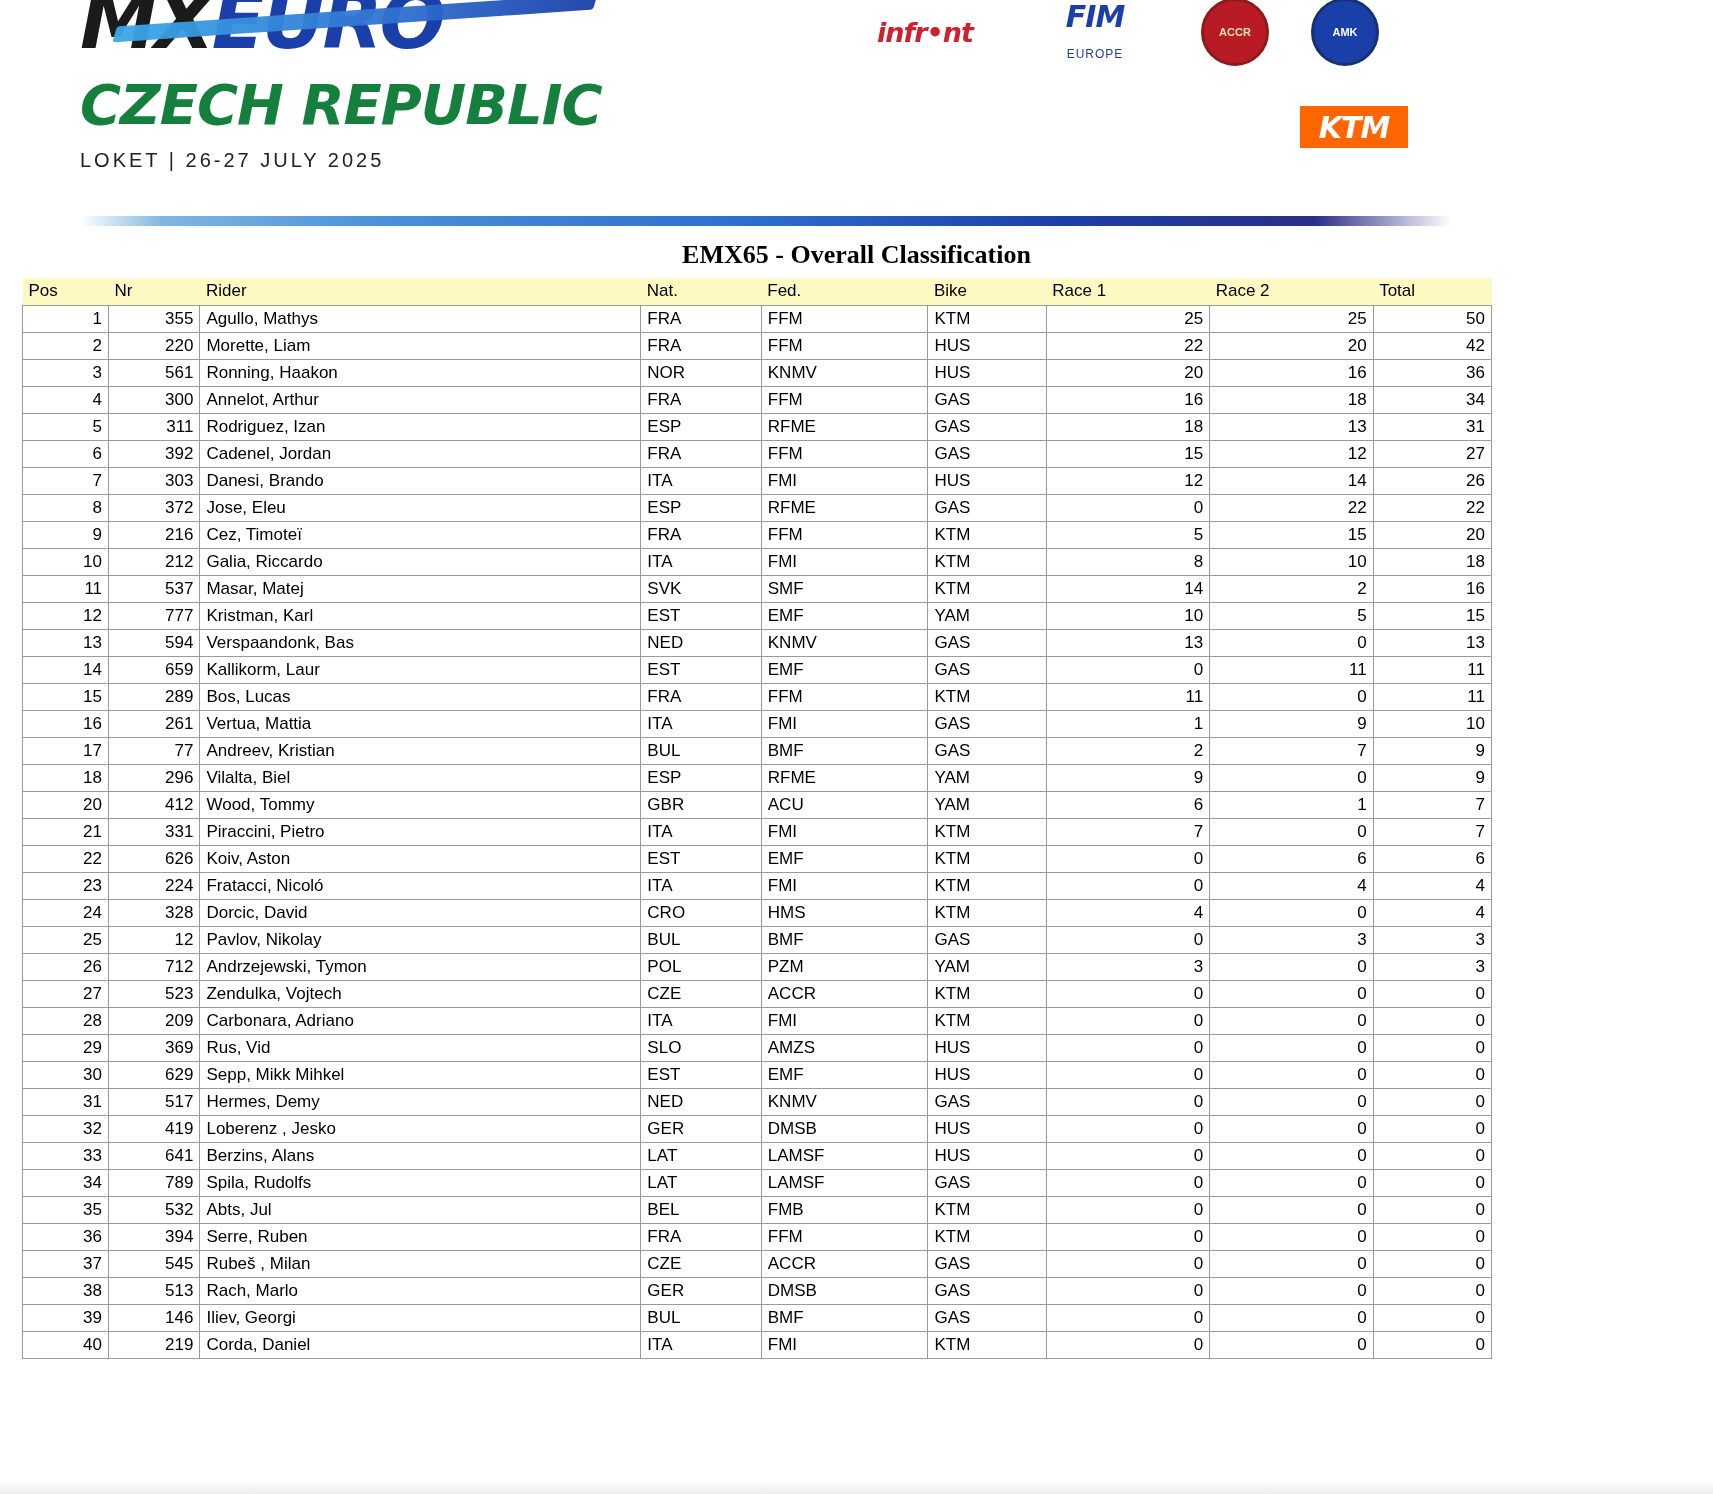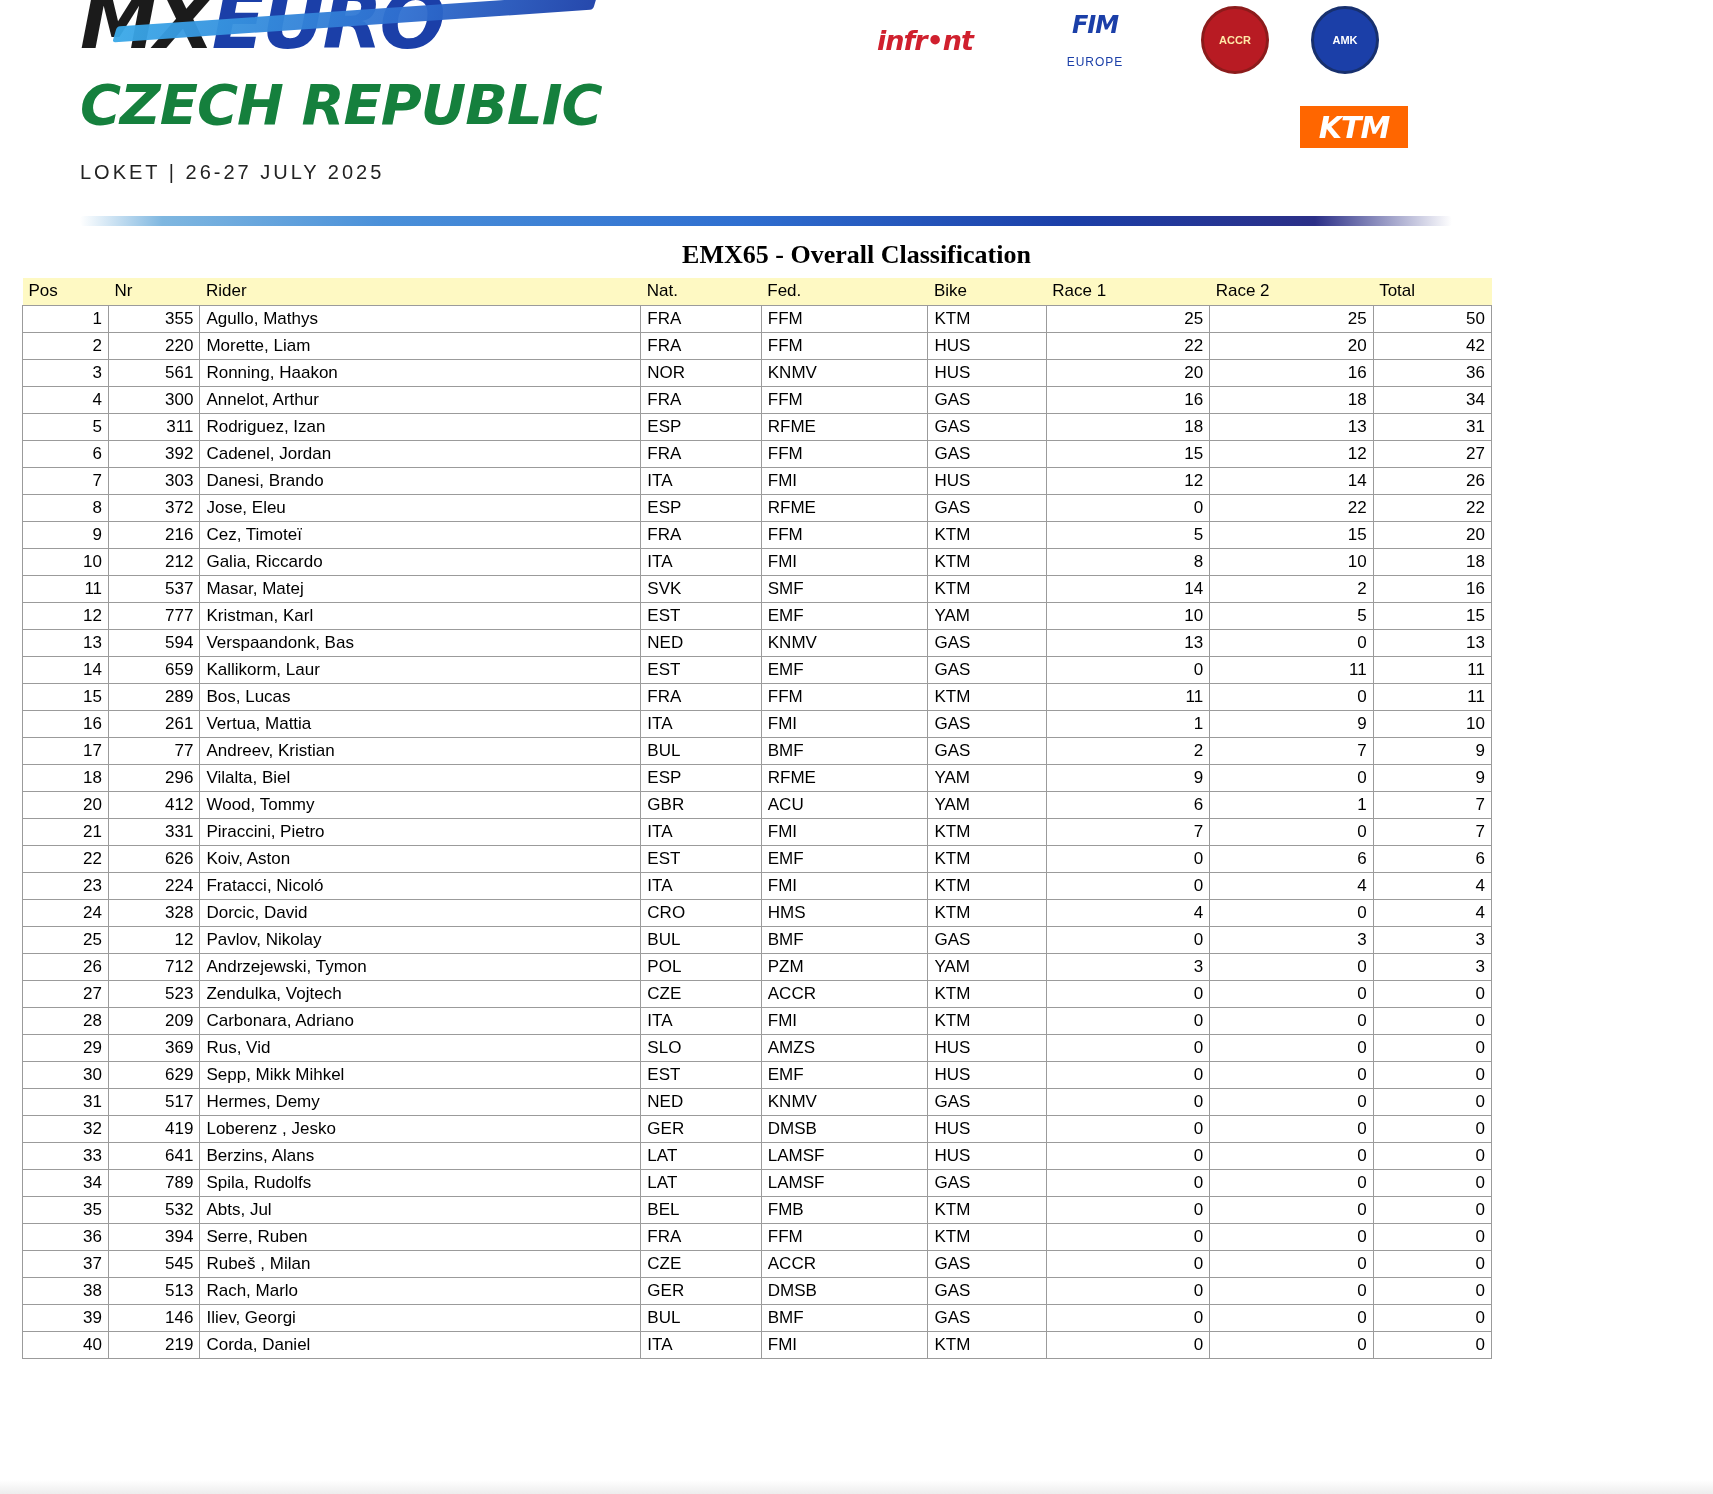--- a/index.html
+++ b/index.html
@@ -59,34 +59,34 @@
     font-size: 56px;
     letter-spacing: -1px;
     margin-top: 16px;
     color: #15803d;
     white-space: nowrap;
   }
   .venue {
     font-family: "Liberation Sans", sans-serif;
     font-size: 20px;
     letter-spacing: 3px;
-    margin-top: 24px;
+    margin-top: 12px;
     color: #222;
   }
 
   .sponsors {
     position: absolute;
     left: 840px;
     top: 0px;
     width: 720px;
     height: 80px;
   }
   .sp {
     position: absolute;
-    top: 12px;
+    top: 4px;
     height: 56px;
     display: flex;
     align-items: center;
     justify-content: center;
   }
   .sp-infront {
     left: 10px;
     width: 150px;
     font-family: "DejaVu Sans", sans-serif;
     font-weight: bold;
@@ -97,21 +97,21 @@
   }
   .sp-fim {
     left: 190px;
     width: 130px;
     flex-direction: column;
   }
   .sp-fim .fim-main {
     font-family: "DejaVu Sans", sans-serif;
     font-weight: bold;
     font-style: italic;
-    font-size: 24px;
+    font-size: 30px;
     color: #1b3fa8;
     letter-spacing: -1px;
     line-height: 28px;
   }
   .sp-fim .fim-sub {
     font-size: 12px;
     color: #1b3fa8;
     letter-spacing: 1px;
     margin-top: 16px;
   }

